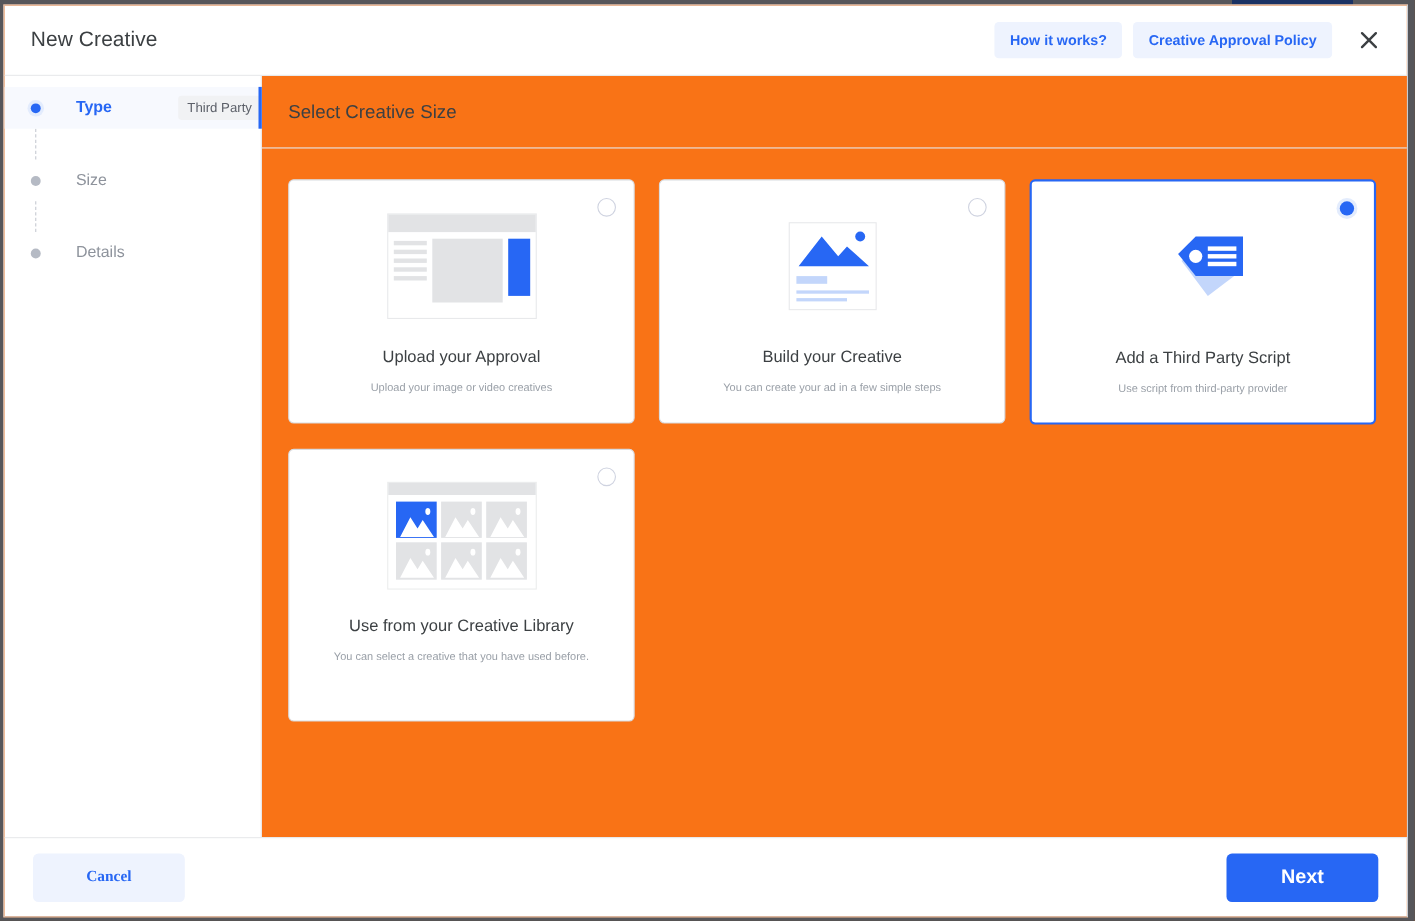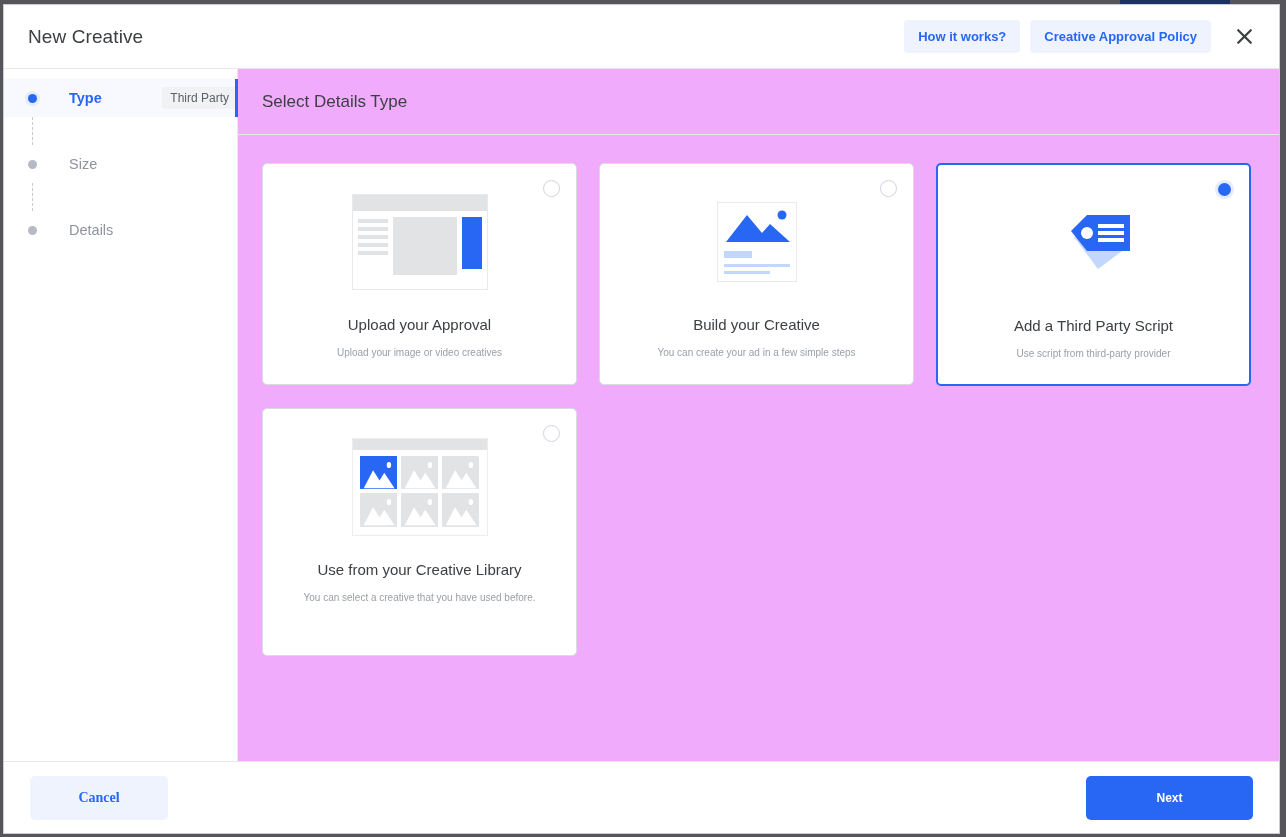--- a/index.html
+++ b/index.html
@@ -18,21 +18,21 @@
   #backdrop-navy {
     position: absolute; left: 1120px; top: 0; width: 110px; height: 5px;
     background: #1b3263;
   }
 
   
   #modal {
     position: absolute;
     left: 3px; top: 4px;
     width: 1277px; height: 830px;
-    background: #f0abfc;
+    background: #f97316;
     border: 1px solid #c9ccd2;
     display: flex; flex-direction: column;
     overflow: hidden;
   }
 
   
   #modal-header {
     height: 64px; min-height: 64px;
     display: flex; align-items: center;
     padding: 0 16px 0 24px;
@@ -231,23 +231,23 @@
     background: #eef3fe; color: #2767f4;
     border: none; border-radius: 5px;
     font-size: 14px; font-weight: bold;
     font-family: Liberation Serif, serif;
     width: 138px; height: 44px; cursor: pointer;
   }
   .footer-spacer { flex: 1; }
   #next-button {
     background: #2767f4; color: #fff;
     border: none; border-radius: 5px;
-    font-size: 12px; font-weight: bold;
+    font-size: 18px; font-weight: bold;
     font-family: inherit;
-    width: 167px; height: 44px; cursor: pointer;
+    width: 138px; height: 44px; cursor: pointer;
   }
 </style>
 </head>
 <body>
 
 <div id="backdrop">
   <div id="backdrop-navy"></div>
 </div>
 
 <div id="modal">
@@ -285,21 +285,21 @@
 
       <div class="step">
         <span class="step-dot"></span>
         <span class="step-label">Details</span>
       </div>
 
     </div>
 
     <div id="content-pane">
 
-      <div id="content-heading">Select Details Type</div>
+      <div id="content-heading">Select Creative Size</div>
 
       <div id="cards-area">
         <div id="cards-grid">
 
           <div class="type-card">
             <span class="card-radio"></span>
             <div class="card-art">
               <div class="art-browser">
                 <div class="bar"></div>
                 <div class="inner">

